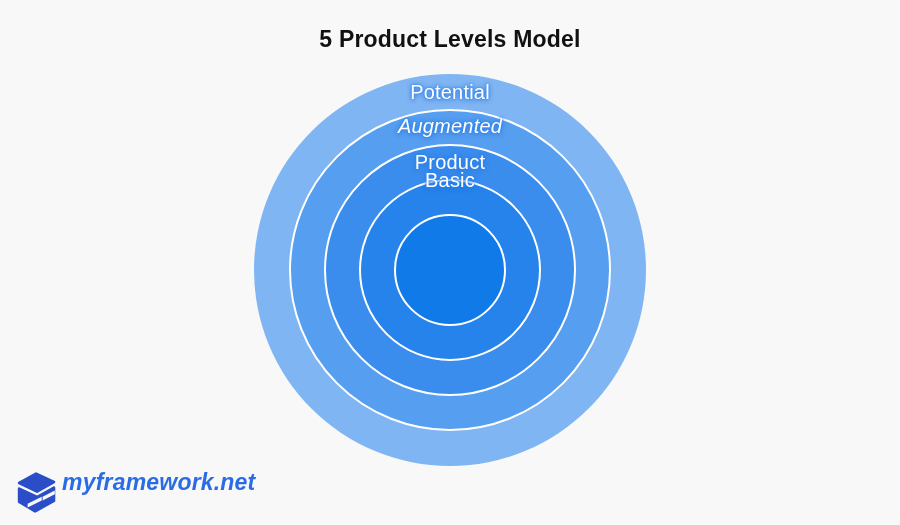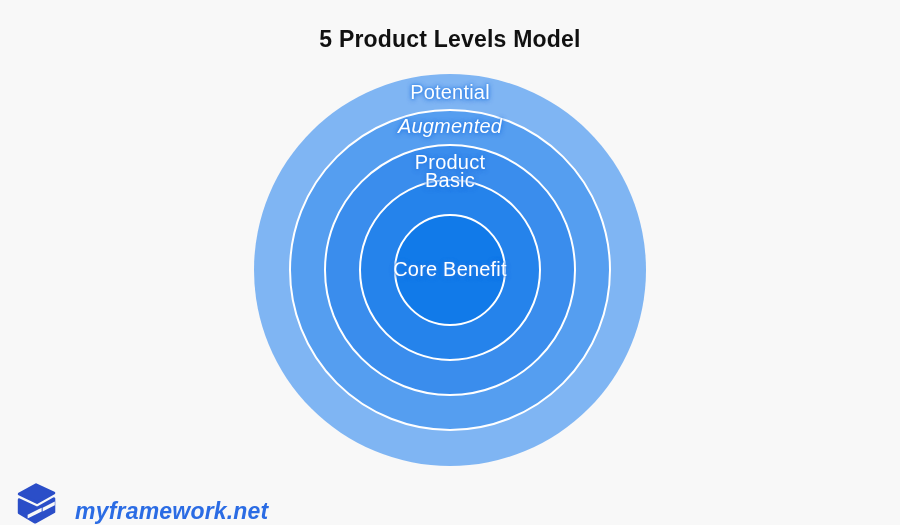--- a/index.html
+++ b/index.html
@@ -43,22 +43,22 @@
                  0 1px 5px rgba(37,110,220,0.75);
   }
   .label-0 { top:  80px; }
   .label-1 { top: 114px; font-style: italic; }
   .label-2 { top: 150px; }
   .label-3 { top: 168px; }
   .label-4 { top: 257px; }
 
   .footer {
     position: absolute;
-    left: 16px; bottom: 0;
-    display: flex; align-items: flex-end; gap: 17px;
+    left: 16px; bottom: 11px;
+    display: flex; align-items: flex-start; gap: 4px;
   }
   .logo-icon { display: inline-flex; width: 42px; height: 45px; }
   .logo-icon svg { width: 100%; height: 100%; }
   .brand-text {
     font-size: 23px;
     font-style: italic;
     font-weight: 700;
     letter-spacing: 0.2px;
   }
 </style>
@@ -73,21 +73,20 @@
     <div class="ring ring-0" style="background: rgb(127, 181, 243);"></div>
     <div class="ring ring-1" style="background: rgb(85, 158, 240);"></div>
     <div class="ring ring-2" style="background: rgb(58, 141, 237);"></div>
     <div class="ring ring-3" style="background: rgb(37, 131, 235);"></div>
     <div class="ring ring-4" style="background: rgb(17, 122, 233);"></div>
 
     <div class="ring-label label-0">Potential</div>
     <div class="ring-label label-1">Augmented</div>
     <div class="ring-label label-2">Product</div>
     <div class="ring-label label-3">Basic</div>
-    <div class="ring-label label-4">Core Benefit</div>
   </div>
 
   <div class="footer">
     <span class="logo-icon" style="color: rgb(43, 78, 200);">
       <svg viewBox="0 0 44 48" xmlns="http://www.w3.org/2000/svg" aria-hidden="true">
 
         <polygon points="3,15 21,5 40,14 22,24" fill="currentColor" stroke="currentColor" stroke-width="3" stroke-linejoin="round"></polygon>
 
         <polygon points="3,21 22,30 40,20 40,34 20,45 3,35" fill="currentColor" stroke="currentColor" stroke-width="3" stroke-linejoin="round"></polygon>
 

